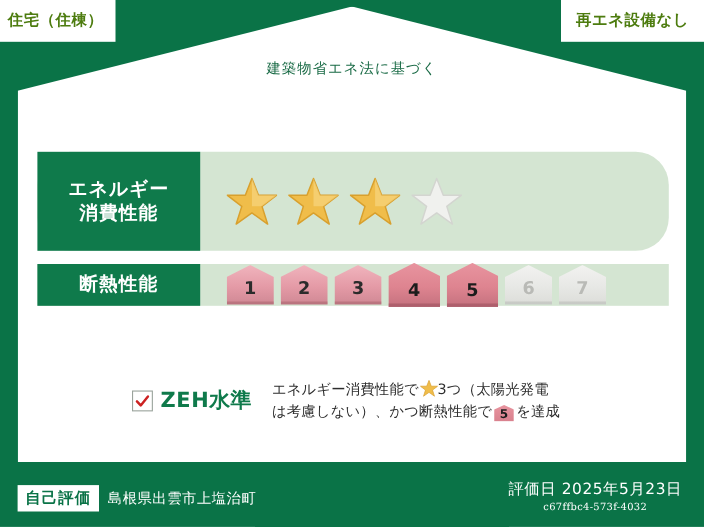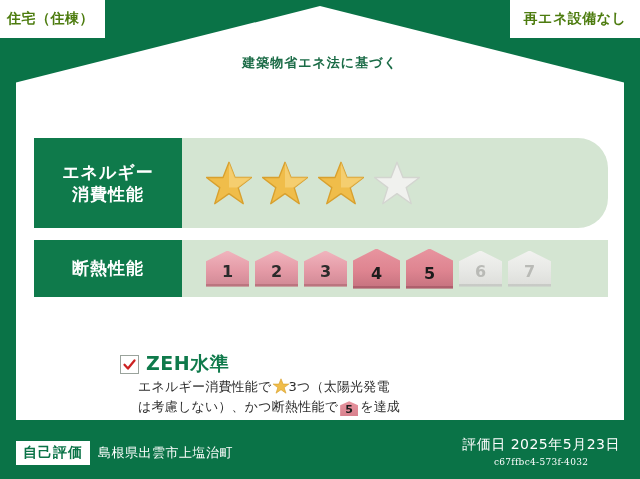--- a/index.html
+++ b/index.html
@@ -52,21 +52,21 @@
   .title-block {
     position: absolute;
     left: 0;
     top: 56px;
     width: 640px;
     text-align: center;
   }
   .title-sub {
     color: #1a6b46;
     font-size: 13px;
-    font-weight: bold;
+    font-weight: normal;
     letter-spacing: 1px;
     line-height: 1.1;
   }
   .title-main {
     color: #116b44;
     font-size: 25px;
     font-weight: bold;
     letter-spacing: 2px;
     line-height: 1.25;
     margin-top: 3px;
@@ -75,21 +75,21 @@
   
   .metric-row {
     position: absolute;
     left: 34px;
     width: 574px;
     display: flex;
     background: #d4e5d2;
     box-sizing: border-box;
   }
   #row-energy     { top: 138px; height: 90px; border-radius: 30px; }
-  #row-insulation { top: 240px; height: 57px; }
+  #row-insulation { top: 240px; height: 38px; }
 
   .row-label {
     width: 148px;
     flex: 0 0 148px;
     background: #0f7a4b;
     color: #ffffff;
     font-weight: bold;
     font-size: 17px;
     letter-spacing: 1px;
     display: flex;
@@ -153,21 +153,20 @@
   }
 
   
   .zeh-block {
     position: absolute;
     left: 120px;
     top: 345px;
     width: 470px;
     display: flex;
     align-items: flex-start;
-    flex-direction: column;
   }
   .zeh-tag {
     display: flex;
     align-items: center;
     flex: 0 0 auto;
     padding-top: 6px;
   }
   .checkbox {
     width: 19px;
     height: 19px;

